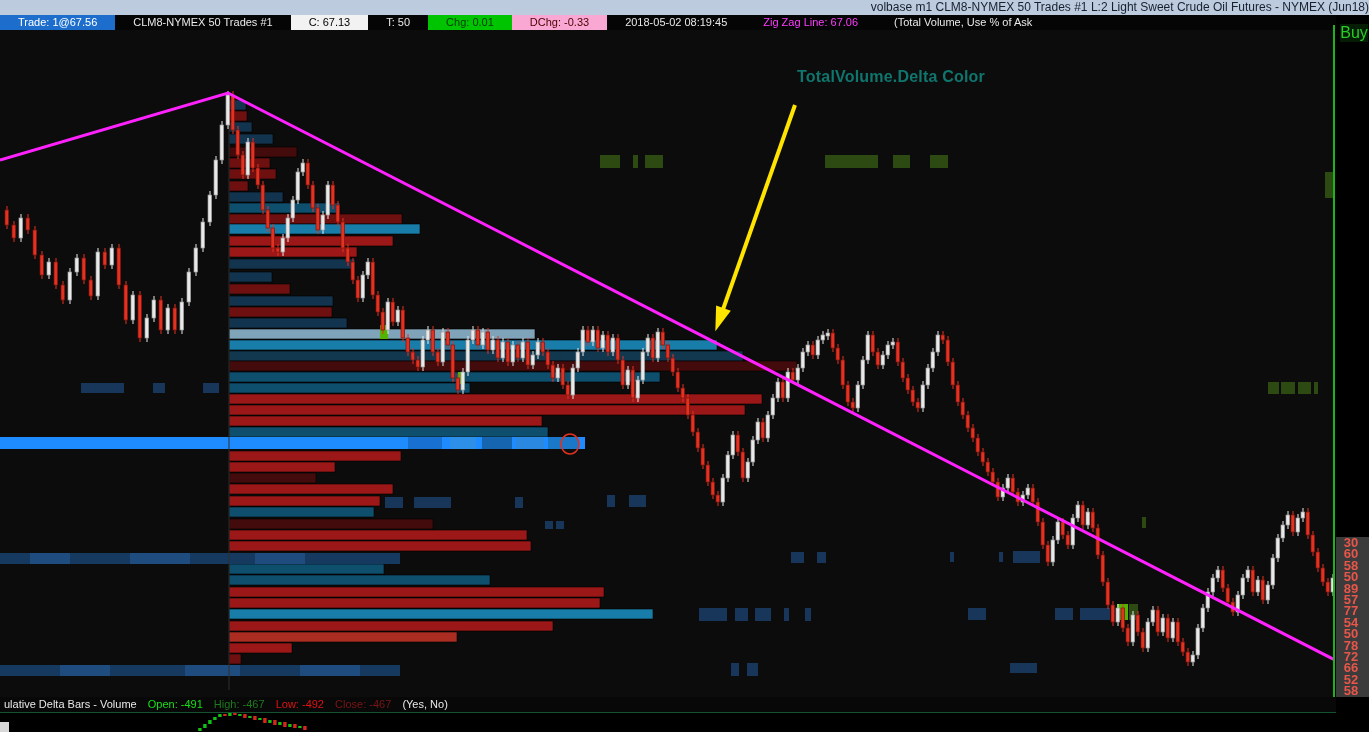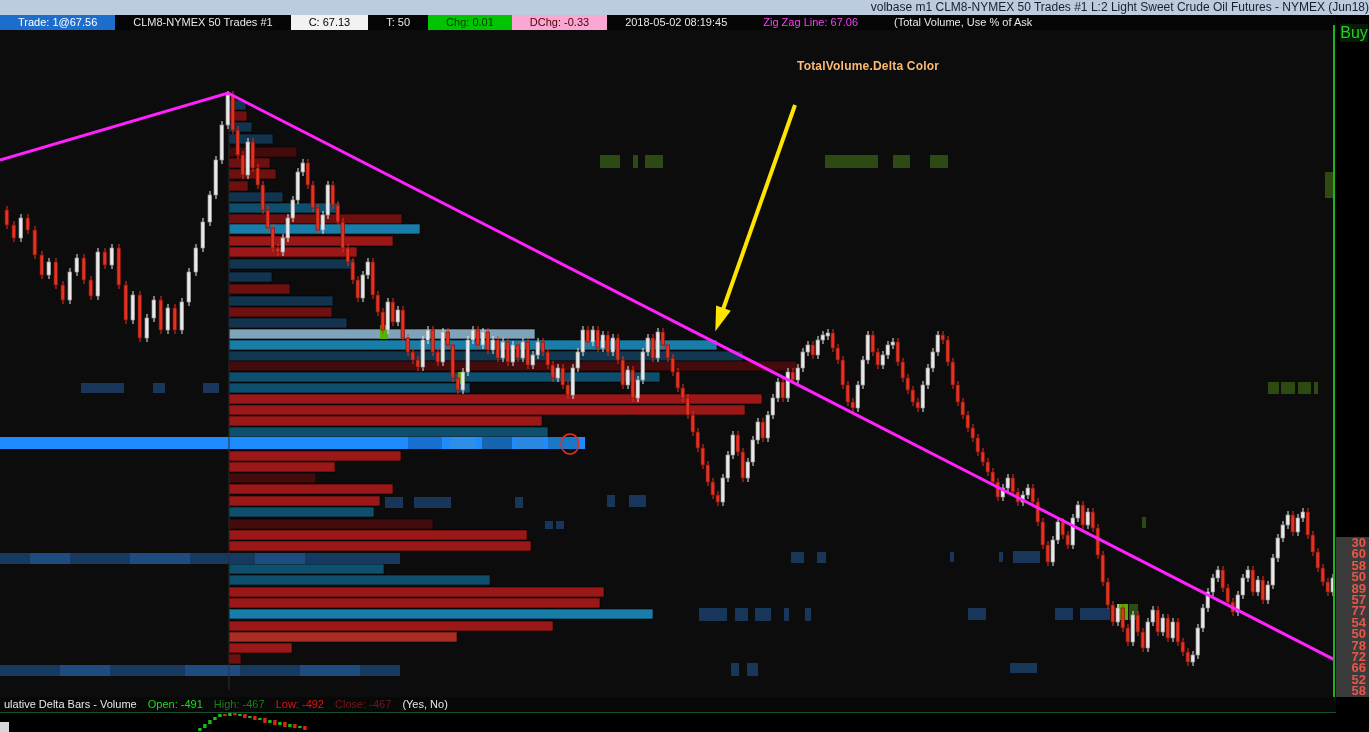--- a/index.html
+++ b/index.html
@@ -8,28 +8,28 @@
             color:#16202e;font-size:12px;line-height:15px;text-align:right;white-space:nowrap;overflow:hidden}
   #infobar{position:absolute;left:0;top:15px;width:1336px;height:15px;background:#050505;
            color:#e8e8e8;font-size:11px;line-height:15px;white-space:nowrap;overflow:hidden;display:flex}
   #infobar span{padding:0 18px;flex:0 0 auto}
   .chip-trade{background:#1d6ecc;color:#fff}
   .chip-close{background:#f2f2f2;color:#000}
   .chip-chg{background:#00c400;color:#053805}
   .chip-dchg{background:#f9a8d4;color:#4d0000}
   .zz-label{color:#ff3cff}
   #chart{position:absolute;left:0;top:30px;width:1333px;height:667px;background:#0c0c0c}
-  #annotation{position:absolute;left:797px;top:59px;color:#fdba74;font-size:12px;font-weight:bold;
+  #annotation{position:absolute;left:797px;top:68px;color:#0f766e;font-size:16px;font-weight:bold;
               letter-spacing:.2px;white-space:nowrap}
   #vline{position:absolute;left:1333px;top:25px;width:2px;height:687px;background:#1db31d}
   #rightcol{position:absolute;left:1336px;top:15px;width:33px;height:717px;background:#000}
   #buy{position:absolute;left:1340px;top:24px;width:28px;height:18px;background:#041d04;
        color:#27cd27;font-size:16px;line-height:18px;text-align:center}
   #pricescale{position:absolute;left:1336px;top:537px;width:33px;height:160px;background:#3b3b3b;
-              overflow:hidden;text-align:right;padding-right:3px;box-sizing:border-box}
+              overflow:hidden;text-align:center;padding-right:3px;box-sizing:border-box}
   #pricescale div{color:#e8564a;font-size:13px;font-weight:bold;line-height:11.4px;height:11.4px}
   #statusbar{position:absolute;left:0;top:697px;width:1336px;height:15px;background:#080808;
              font-size:11px;line-height:15px;white-space:nowrap;overflow:hidden;border-bottom:1px solid #14532d}
   #statusbar span{padding:0 4px}
   .st-name{color:#e8e8e8}.st-open{color:#17e017}.st-high{color:#1d7a1d}
   .st-low{color:#e01212}.st-close{color:#7a1616}.st-yesno{color:#e8e8e8}
   #footer{position:absolute;left:0;top:713px;width:1369px;height:19px;background:#000}
   #resize-handle{position:absolute;left:0;top:722px;width:9px;height:10px;background:#d8d8d8}
 </style>
 </head>

